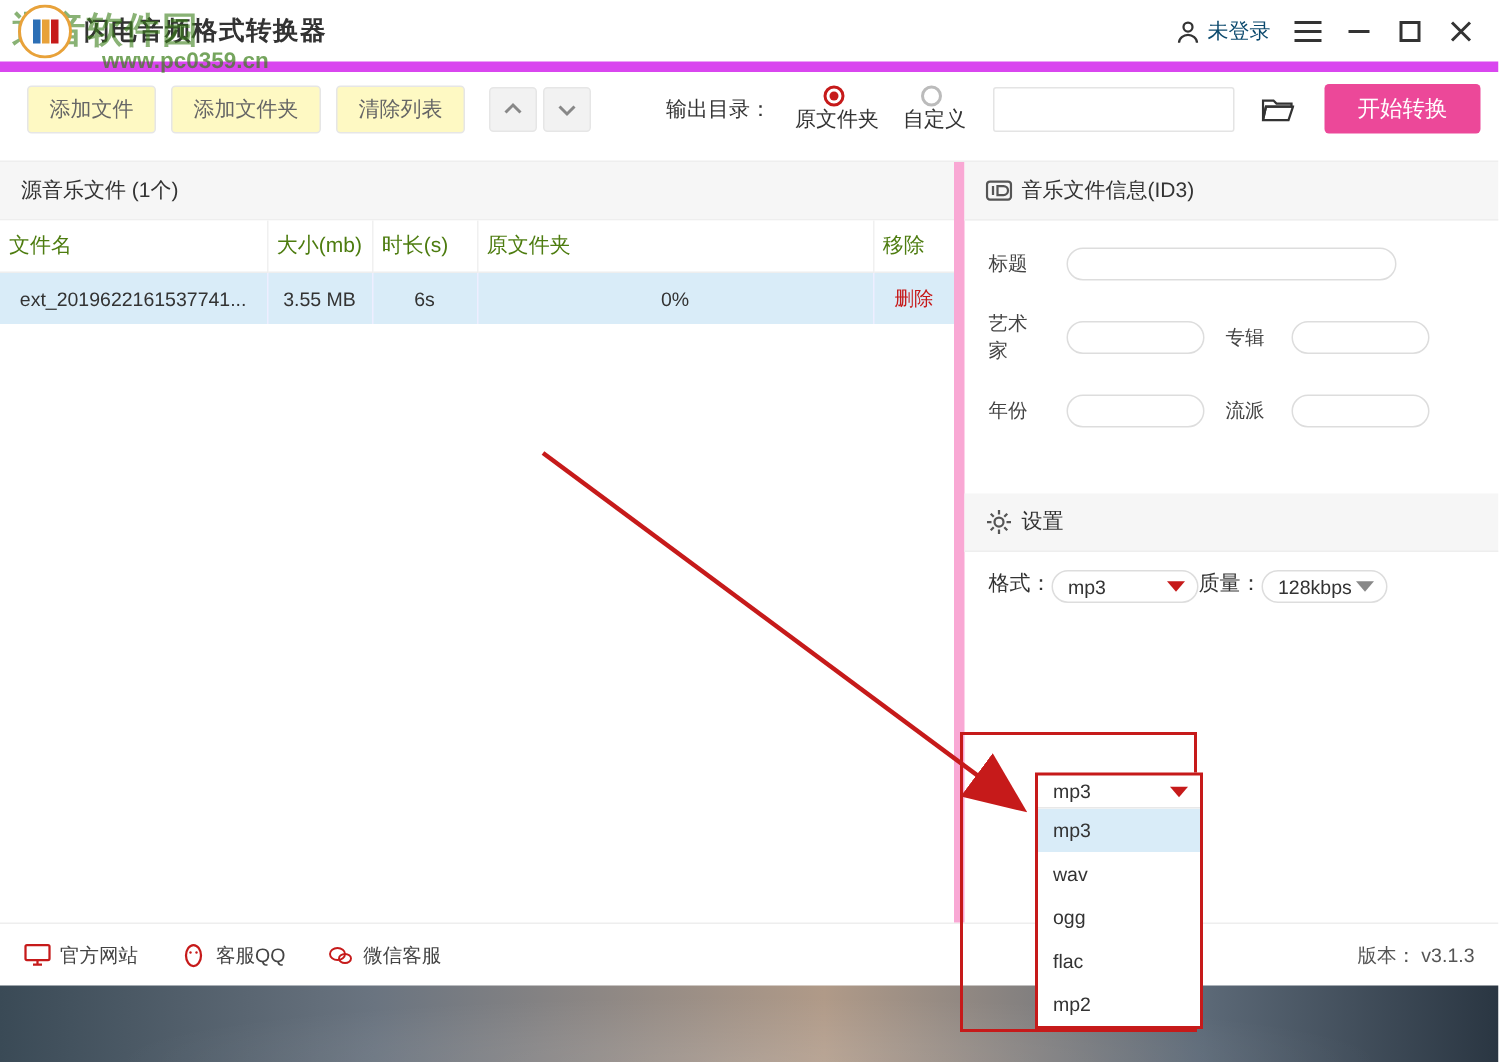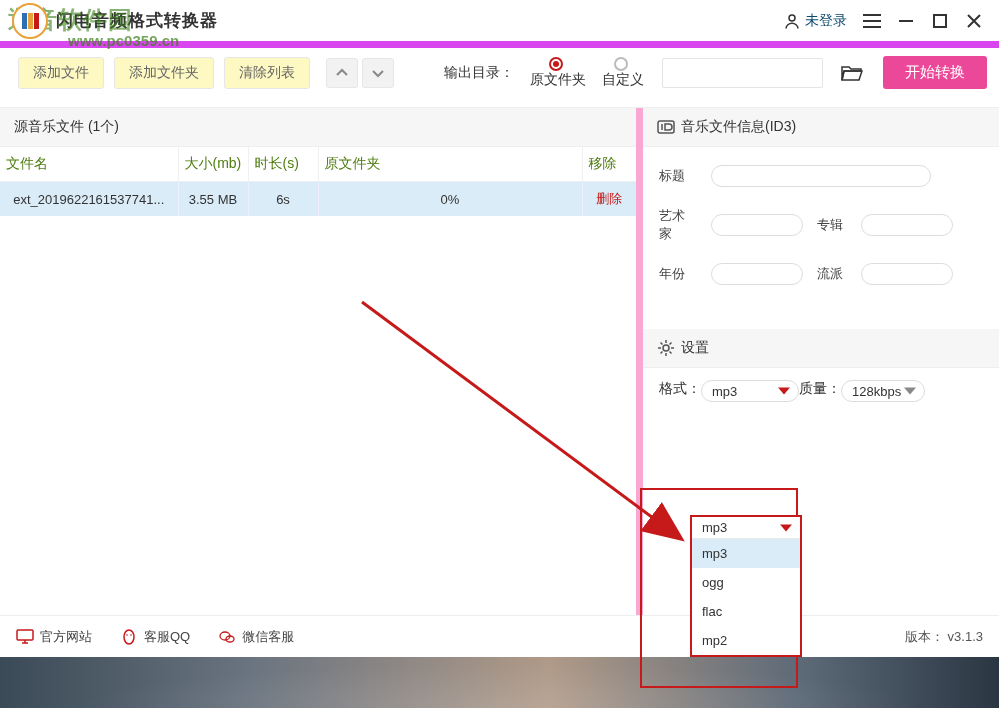--- a/index.html
+++ b/index.html
@@ -300,20 +300,21 @@
 
 <div class="redbox"></div>
 
 <div class="dropdown">
   <div class="combo">
     <span>mp3</span>
     <span class="tri"></span>
   </div>
   <div class="list">
     <div class="opt sel">mp3</div>
+    <div class="opt">wav</div>
     <div class="opt">ogg</div>
     <div class="opt">flac</div>
     <div class="opt">mp2</div>
   </div>
 </div>
 
 <svg class="arrow" viewBox="0 0 340 260">
   <defs>
     <marker id="ah" markerWidth="14" markerHeight="12" refX="12" refY="6" orient="auto">
       <path d="M0 0L14 6L0 12z" fill="#c61a1a"></path>

